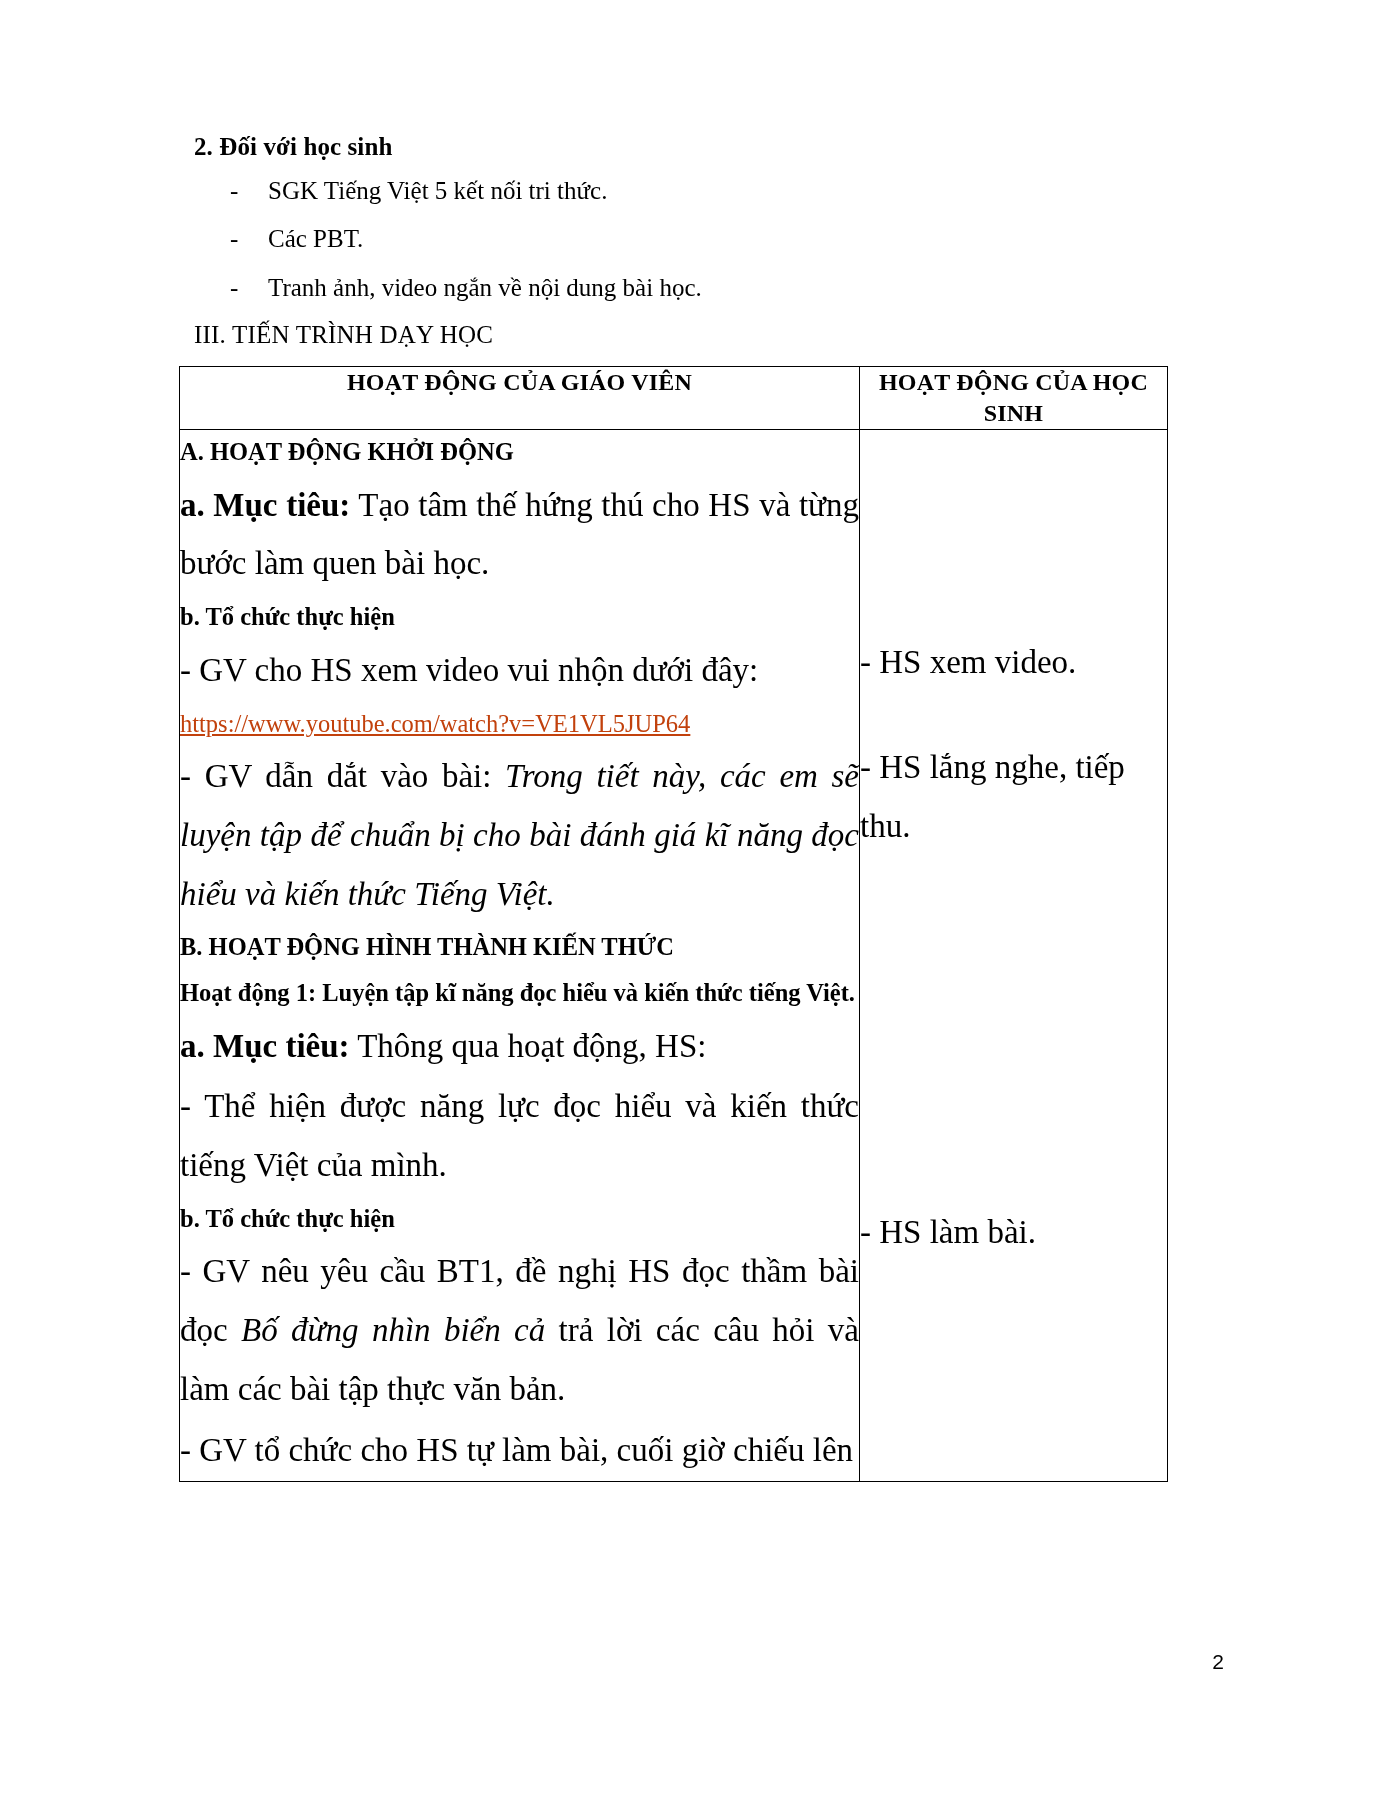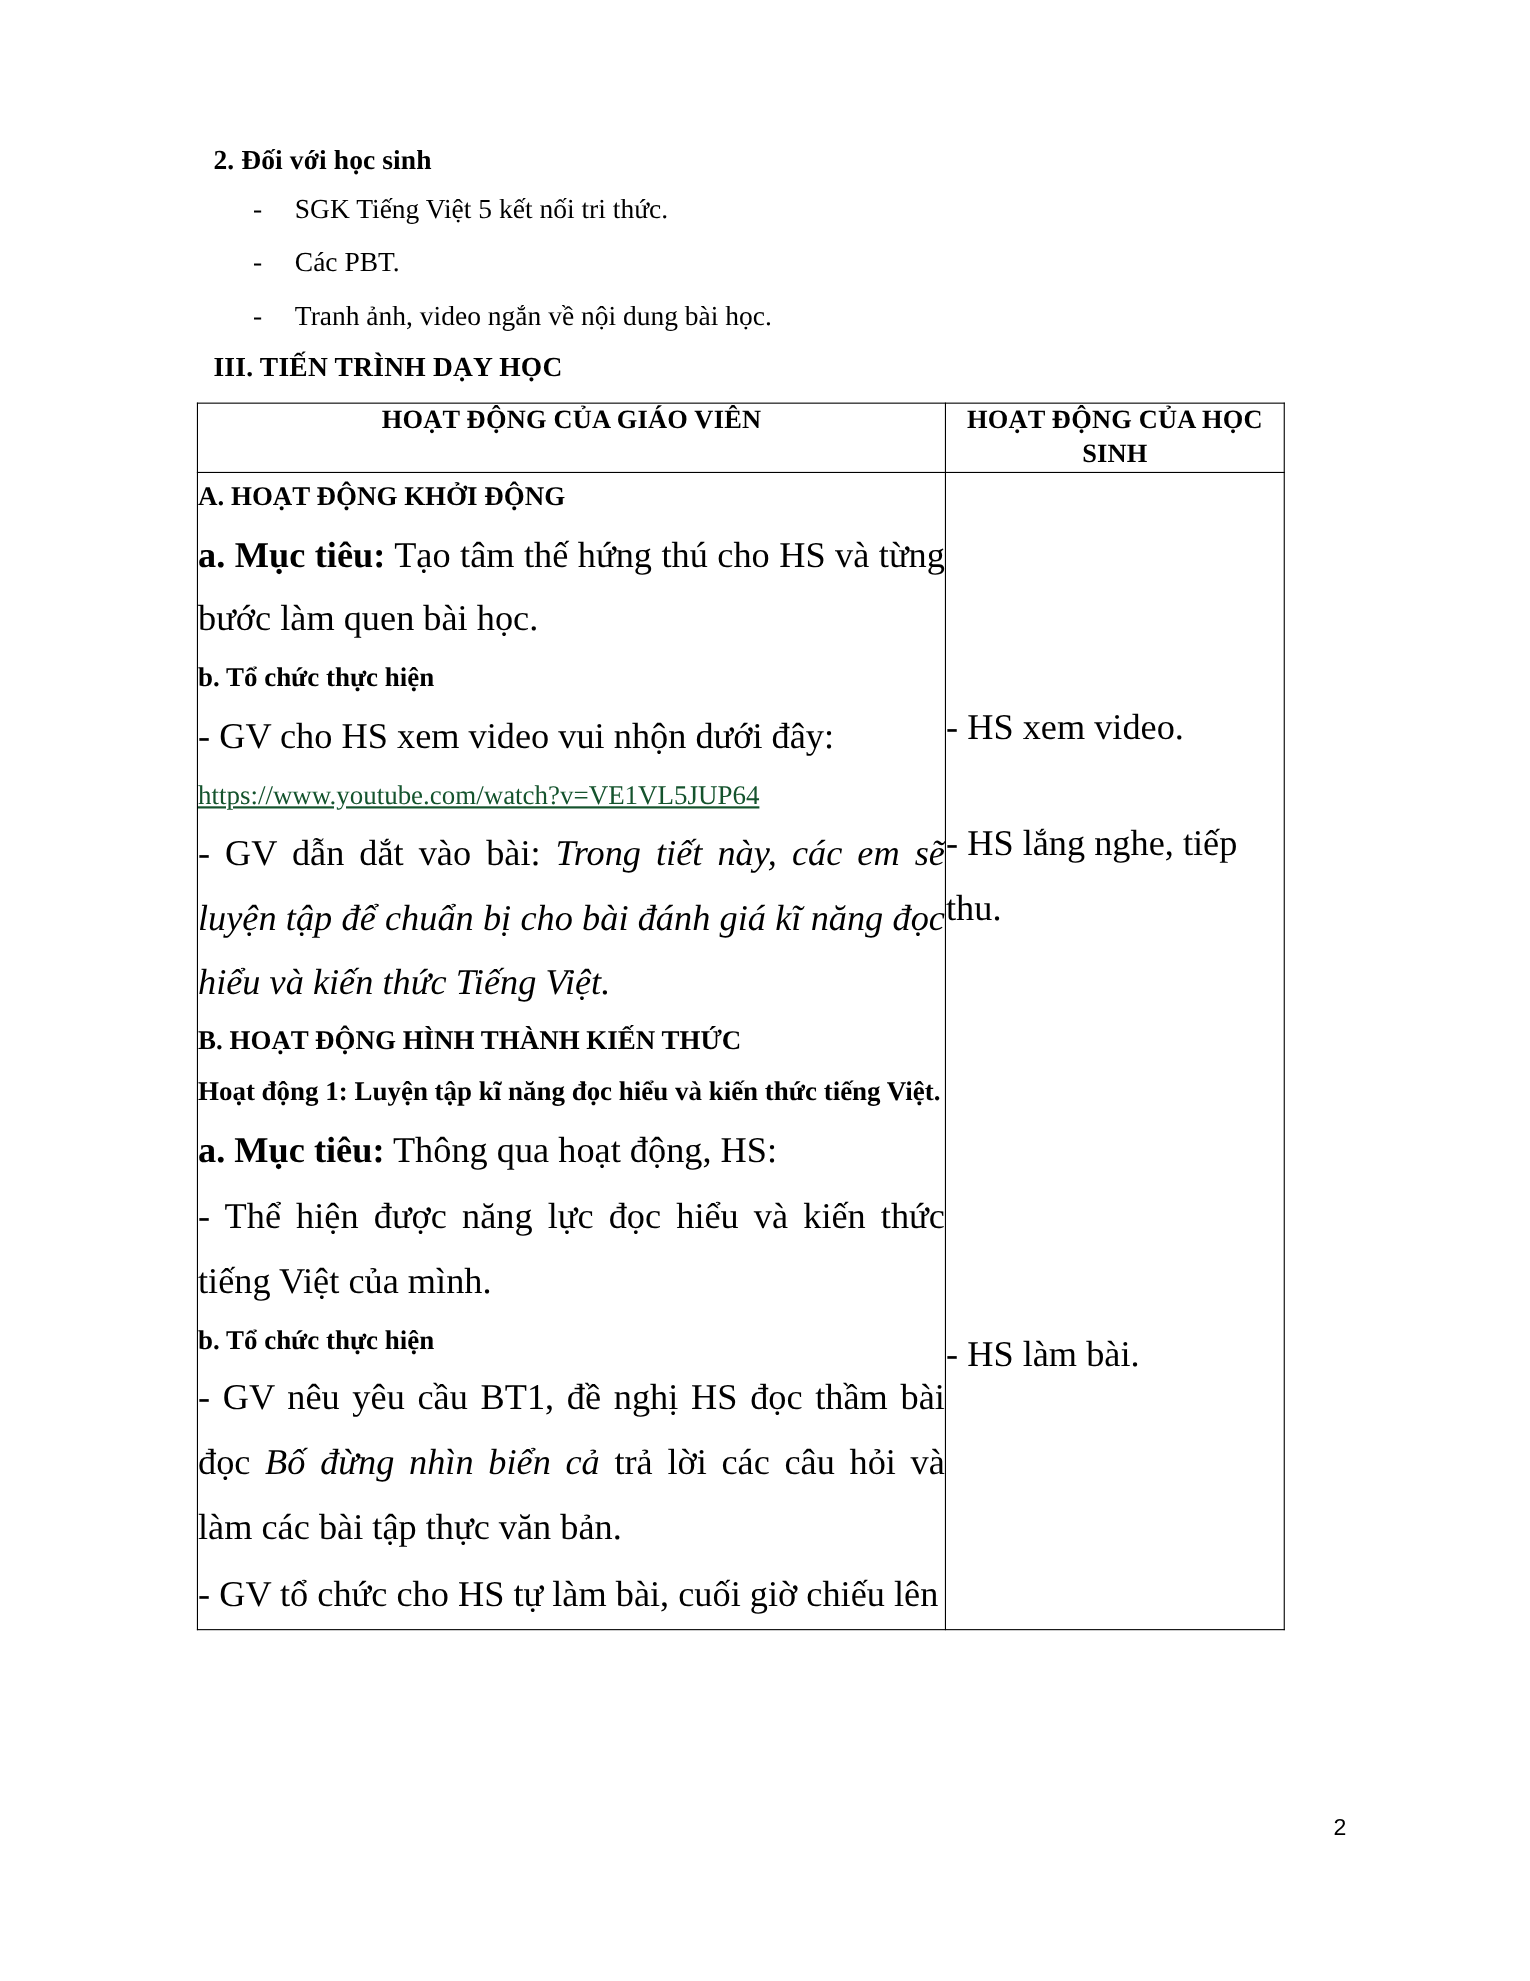--- a/index.html
+++ b/index.html
@@ -50,21 +50,21 @@
   }
   .bullets li .dash {
     width: 38px;
     flex: 0 0 38px;
   }
   .bullets li .btxt {
     flex: 1 1 auto;
   }
   .h-roman {
     font-size: 25px;
-    font-weight: bold;
+    font-weight: normal;
     line-height: 1.5;
     margin: 8px 0 10px 27px;
     letter-spacing: 0.2px;
   }
 
   
   table.main {
     border-collapse: collapse;
     width: 988px;
     table-layout: fixed;
@@ -109,21 +109,21 @@
     text-align: left;
   }
   p.bold-head-just {
     font-weight: bold;
     margin: 0 0 2px 0;
     font-size: 24.5px;
     line-height: 1.78;
     text-align: justify;
   }
   a.link {
-    color: #14532d;
+    color: #c2410c;
     text-decoration: underline;
     word-break: break-all;
   }
   p.link-p {
     margin: 0 0 2px 0;
     font-size: 24.5px;
     line-height: 1.78;
     text-align: left;
   }
 

